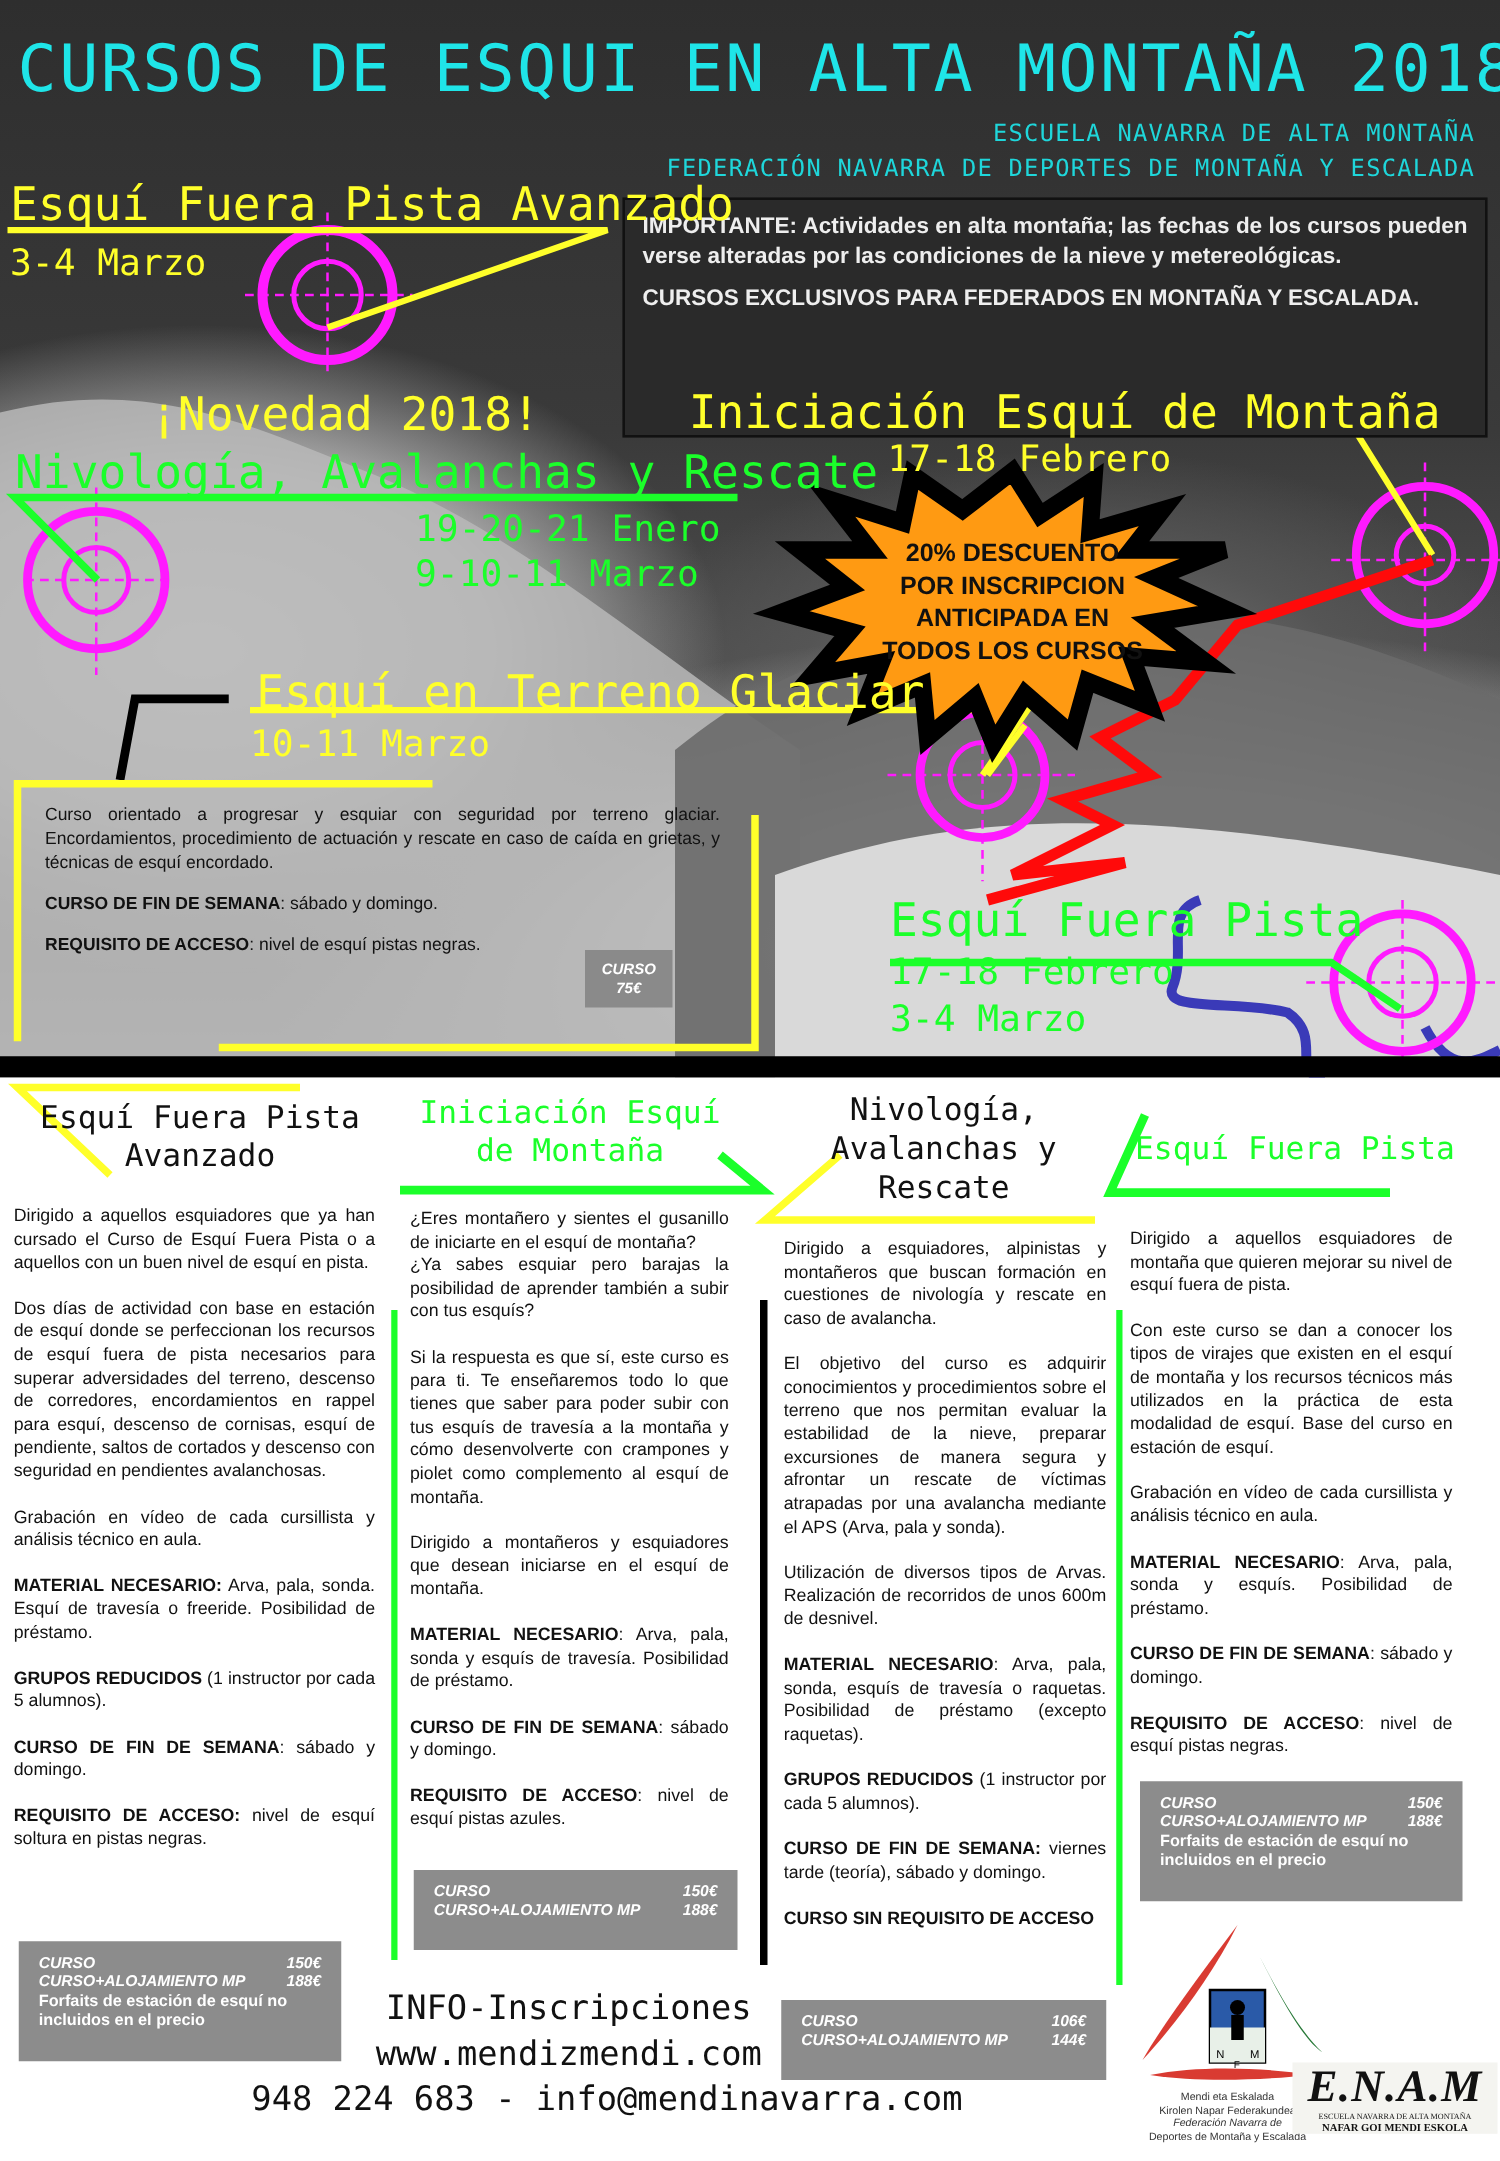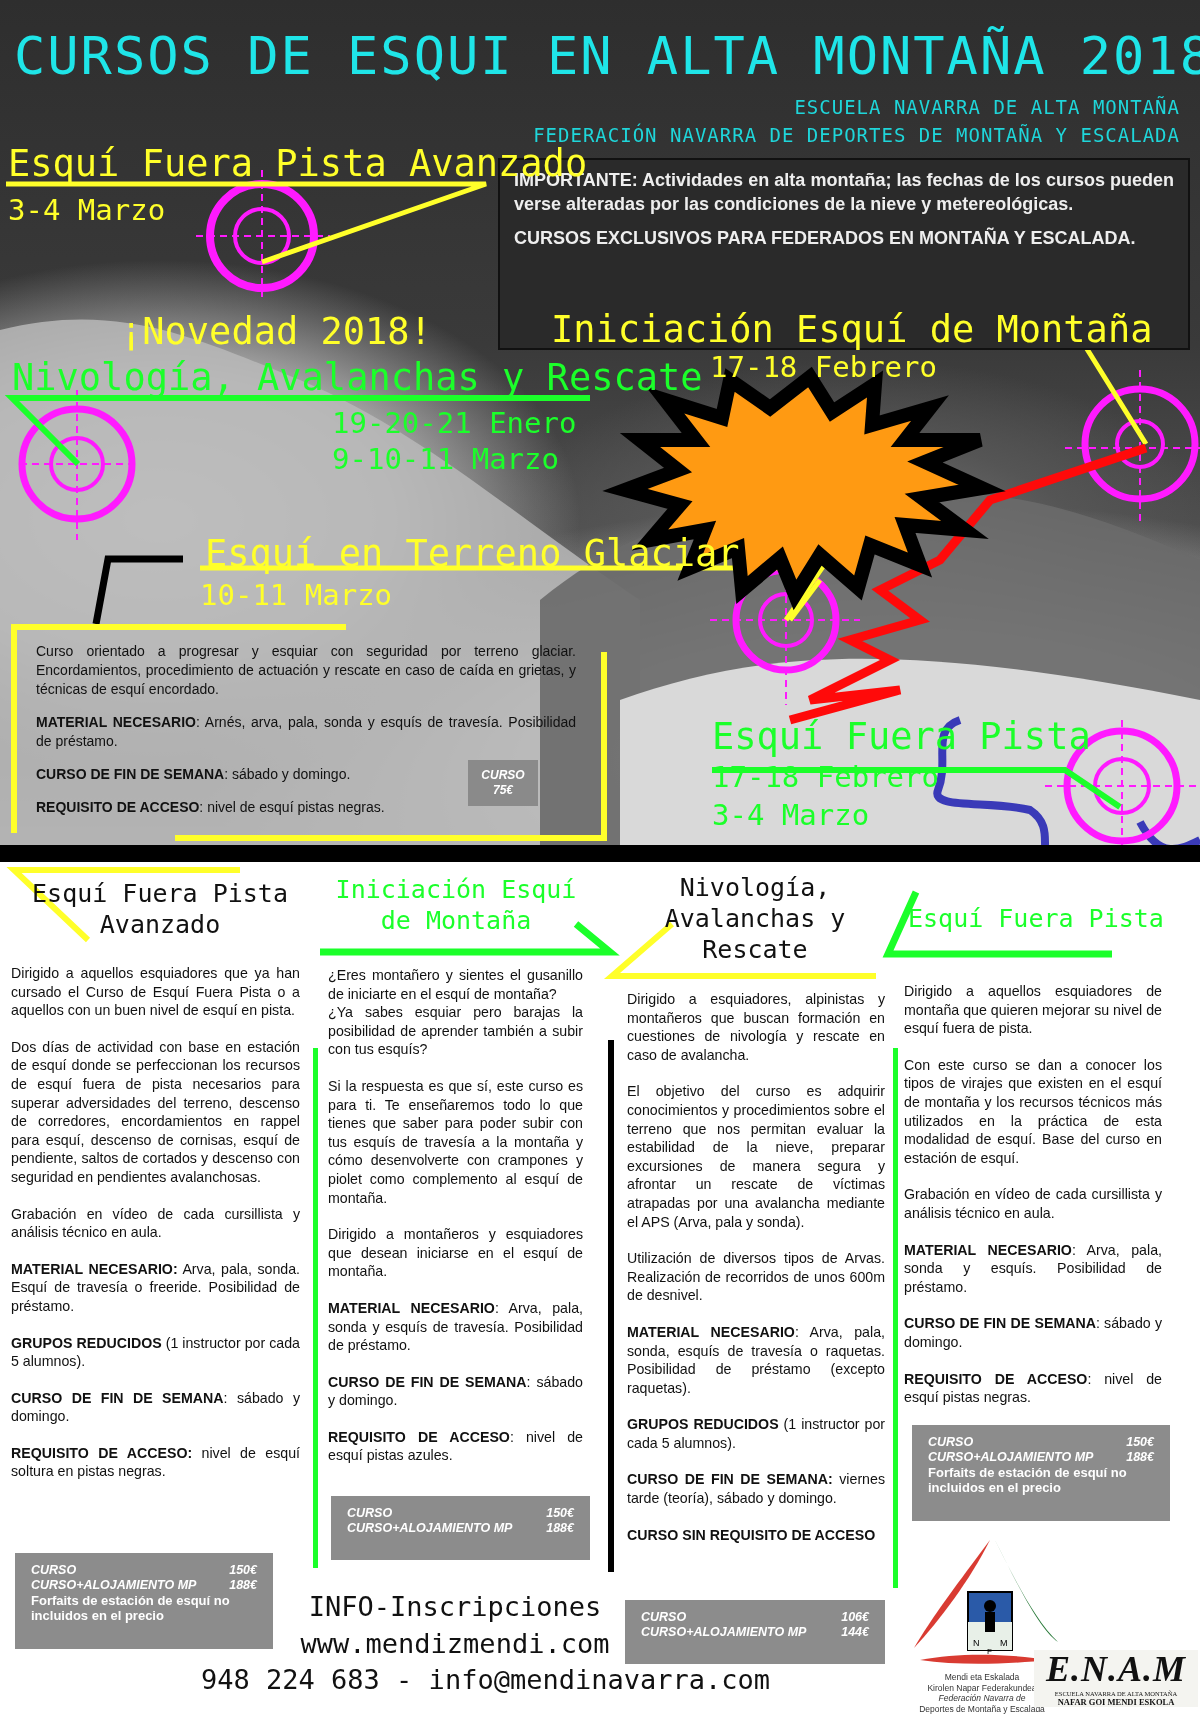--- a/index.html
+++ b/index.html
@@ -117,24 +117,29 @@
   <div class="abs mono yellow h-course" style="left:551px;top:308px">Iniciación  Esquí de Montaña</div>
   <div class="abs mono yellow h-date" style="left:710px;top:350px">17-18 Febrero</div>
 
   <div class="abs mono yellow h-course" style="left:205px;top:532px">Esquí en Terreno Glaciar</div>
   <div class="abs mono yellow h-date" style="left:200px;top:578px">10-11 Marzo</div>
 
   <div class="abs mono green h-course" style="left:712px;top:715px">Esquí Fuera Pista</div>
   <div class="abs mono green h-date" style="left:712px;top:760px">17-18 Febrero</div>
   <div class="abs mono green h-date" style="left:712px;top:798px">3-4 Marzo</div>
 
+  <div id="star-text" class="abs">
+    <div>20% DESCUENTO</div>
+    <div>POR INSCRIPCION</div>
+    <div>ANTICIPADA EN</div>
+    <div>TODOS LOS CURSOS</div>
+  </div>
 
   <div id="glacier-box" class="abs">
     <p>Curso orientado a progresar y esquiar con seguridad por terreno glaciar. Encordamientos, procedimiento de actuación y rescate en caso de caída en grietas, y técnicas de esquí encordado.</p>
-    <p><b>MATERIAL NECESARIO</b><span>: Arnés, arva, pala, sonda y esquís de travesía. Posibilidad de préstamo.</span></p>
     <p><b>CURSO DE FIN DE SEMANA</b><span>: sábado y domingo.</span></p>
     <p><b>REQUISITO DE ACCESO</b><span>: nivel de esquí pistas negras.</span></p>
   </div>
   <div id="glacier-price" class="abs">
     <div>CURSO</div>
     <div>75€</div>
   </div>
 
   <div id="hero-bottom-bar"></div>
 </div>

